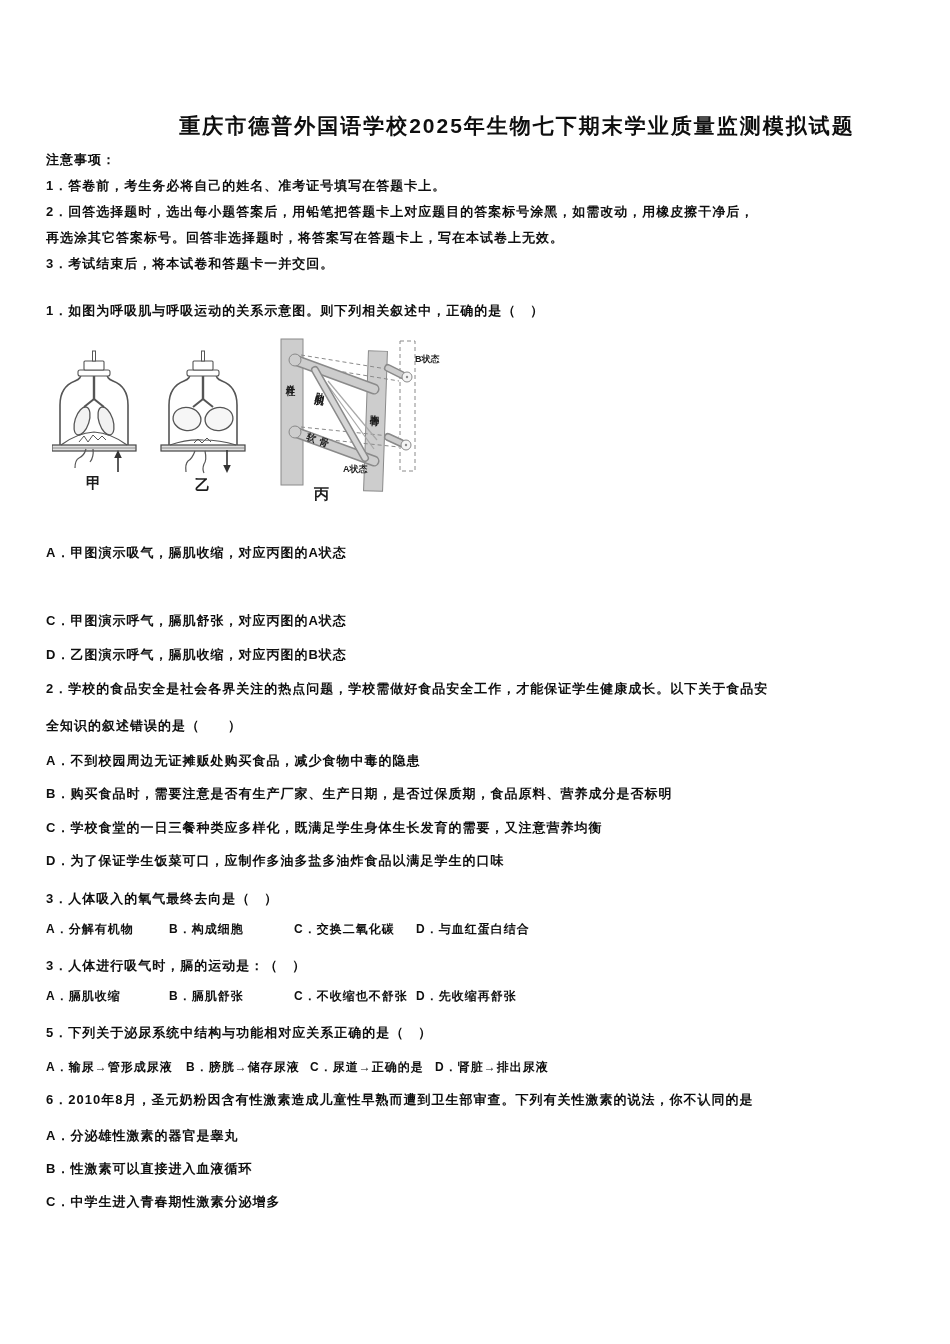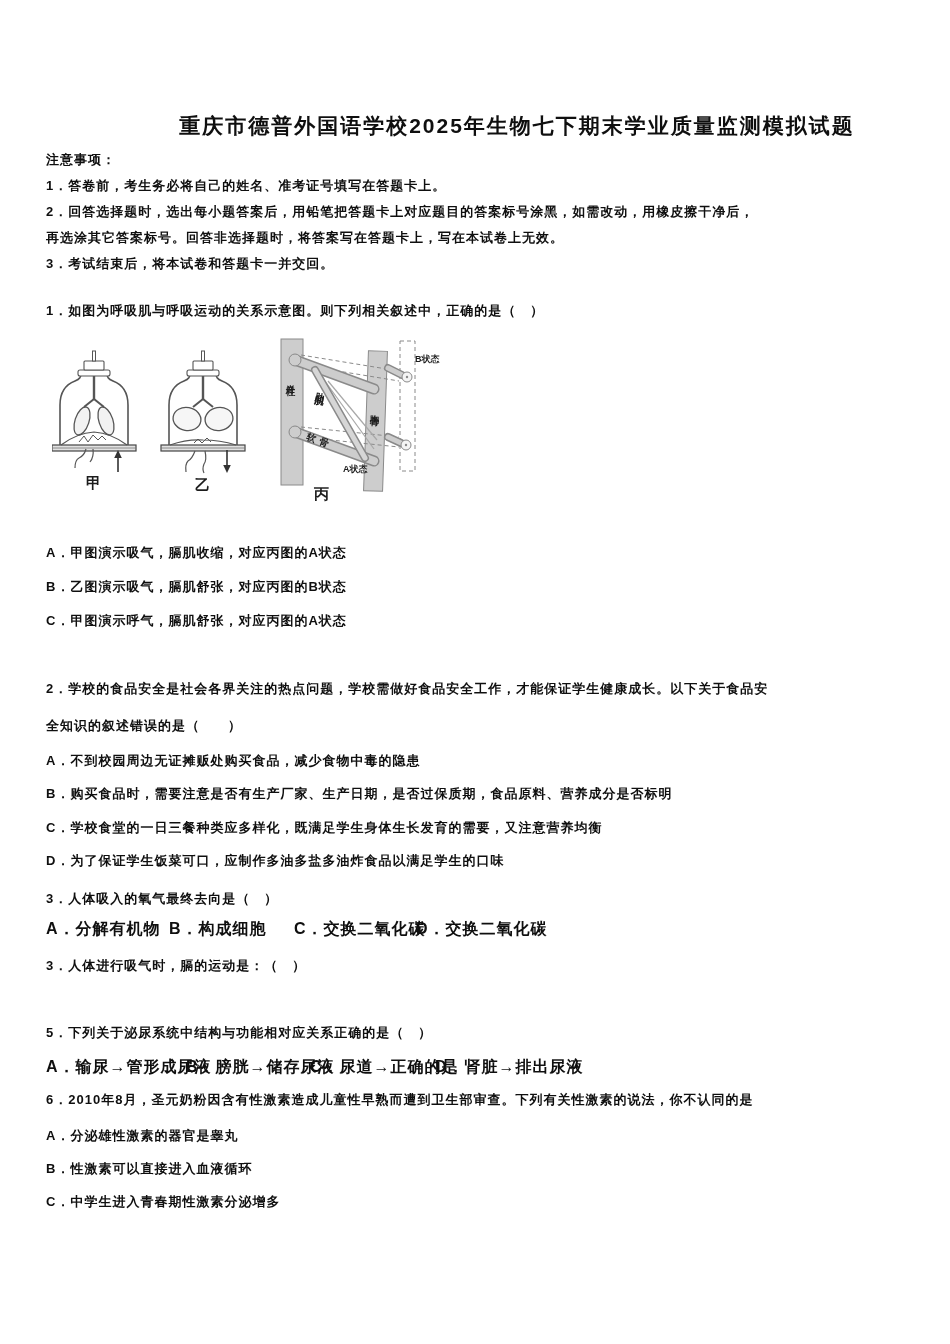--- a/index.html
+++ b/index.html
@@ -12,21 +12,21 @@
     position:absolute; left:46px; white-space:nowrap;
     font-size:13px; line-height:20px; font-weight:600; letter-spacing:1px;
   }
   .title-line {
     position:absolute; left:0; width:950px; text-align:center;
     font-size:21px; line-height:28px; font-weight:700; letter-spacing:2px;
     white-space:nowrap;
     padding-left:42px;
   }
   .opt-row { position:absolute; left:46px; width:880px; height:20px; }
-  .opt { position:absolute; top:0; white-space:nowrap; font-size:16px; line-height:20px; font-weight:600; letter-spacing:1px; }
+  .opt { position:absolute; top:0; white-space:nowrap; font-size:12px; line-height:20px; font-weight:600; letter-spacing:1px; }
   .figure { position:absolute; left:52px; top:337px; width:400px; height:168px; }
   .figure svg { position:absolute; left:0; top:0; }
   .fig-label {
     position:absolute; font-size:9.5px; line-height:1.1; font-weight:600;
     color:#1c1c1c; white-space:nowrap; letter-spacing:0;
   }
   .fig-label.v { writing-mode:vertical-rl; text-orientation:upright; letter-spacing:2px; }
   .fig-label.small { font-size:9px;text-align:right; }
   .fig-label.big { font-size:15px; font-weight:700; letter-spacing:0; }
   .rot20 { transform:rotate(20deg); letter-spacing:4px; }
@@ -127,39 +127,45 @@
     <span class="fig-label v" style="left:317px; top:70px">胸骨</span>
     <span class="fig-label rot20" style="left:254px; top:99px">软骨</span>
     <span class="fig-label small" style="left:291px; top:128px">A状态</span>
     <span class="fig-label small" style="left:363px; top:18px">B状态</span>
     <span class="fig-label big" style="left:34px; top:138px">甲</span>
     <span class="fig-label big" style="left:143px; top:140px">乙</span>
     <span class="fig-label big" style="left:262px; top:149px">丙</span>
   </div>
 
   <div class="t" style="top:543px">A．甲图演示吸气，膈肌收缩，对应丙图的A状态</div>
-  <div class="t" style="top:577px">B．乙图演示吸气，膈肌舒张，对应丙图的B状态</div>
   <div class="t" style="top:611px">C．甲图演示呼气，膈肌舒张，对应丙图的A状态</div>
+  <div class="t" style="top:645px">D．乙图演示呼气，膈肌收缩，对应丙图的B状态</div>
 
   <div class="t" style="top:679px">2．学校的食品安全是社会各界关注的热点问题，学校需做好食品安全工作，才能保证学生健康成长。以下关于食品安</div>
   <div class="t" style="top:716px">全知识的叙述错误的是（　　）</div>
   <div class="t" style="top:751px">A．不到校园周边无证摊贩处购买食品，减少食物中毒的隐患</div>
   <div class="t" style="top:784px">B．购买食品时，需要注意是否有生产厂家、生产日期，是否过保质期，食品原料、营养成分是否标明</div>
   <div class="t" style="top:818px">C．学校食堂的一日三餐种类应多样化，既满足学生身体生长发育的需要，又注意营养均衡</div>
   <div class="t" style="top:851px">D．为了保证学生饭菜可口，应制作多油多盐多油炸食品以满足学生的口味</div>
 
   <div class="t" style="top:889px">3．人体吸入的氧气最终去向是（　）</div>
   <div class="opt-row" style="top:919px">
     <span class="opt" style="left:0">A．分解有机物</span>
     <span class="opt" style="left:123px">B．构成细胞</span>
     <span class="opt" style="left:248px">C．交换二氧化碳</span>
-    <span class="opt" style="left:370px">D．交换二氧化碳</span>
+    <span class="opt" style="left:370px">D．与血红蛋白结合</span>
   </div>
 
   <div class="t" style="top:956px">3．人体进行吸气时，膈的运动是：（　）</div>
+  <div class="opt-row" style="top:986px">
+    <span class="opt" style="left:0">A．膈肌收缩</span>
+    <span class="opt" style="left:123px">B．膈肌舒张</span>
+    <span class="opt" style="left:248px">C．不收缩也不舒张</span>
+    <span class="opt" style="left:370px">D．先收缩再舒张</span>
+  </div>
 
   <div class="t" style="top:1023px">5．下列关于泌尿系统中结构与功能相对应关系正确的是（　）</div>
   <div class="opt-row" style="top:1057px">
     <span class="opt" style="left:0">A．输尿→管形成尿液</span>
     <span class="opt" style="left:140px">B．膀胱→储存尿液</span>
     <span class="opt" style="left:264px">C．尿道→正确的是</span>
     <span class="opt" style="left:389px">D．肾脏→排出尿液</span>
   </div>
 
   <div class="t" style="top:1090px">6．2010年8月，圣元奶粉因含有性激素造成儿童性早熟而遭到卫生部审查。下列有关性激素的说法，你不认同的是</div>

